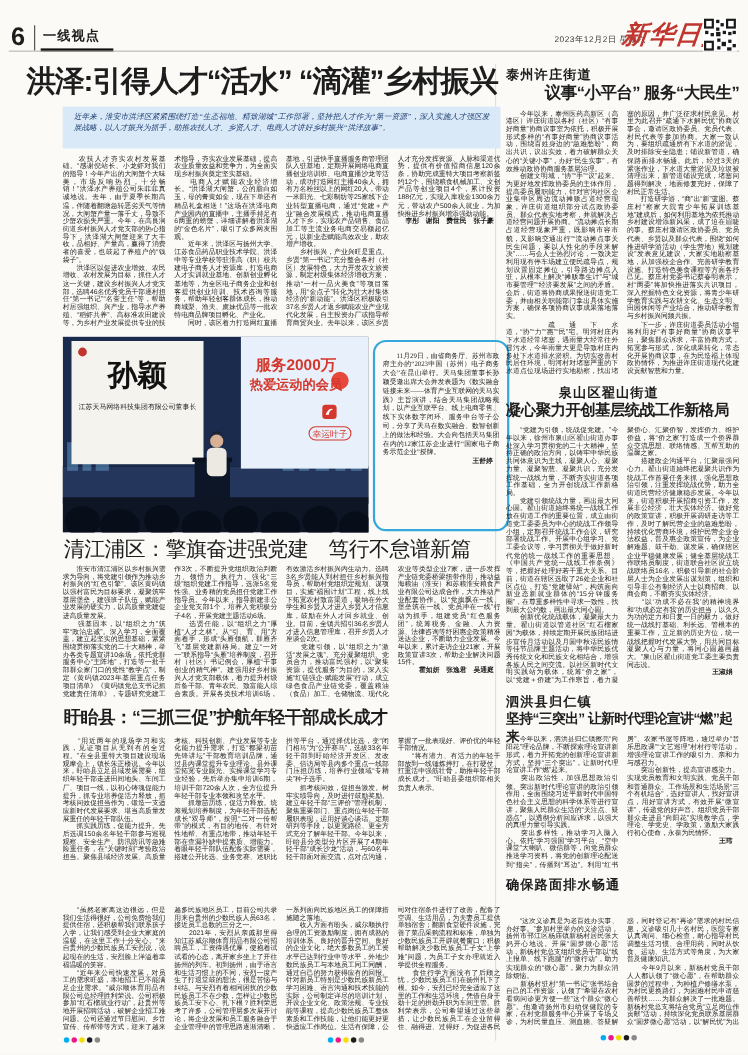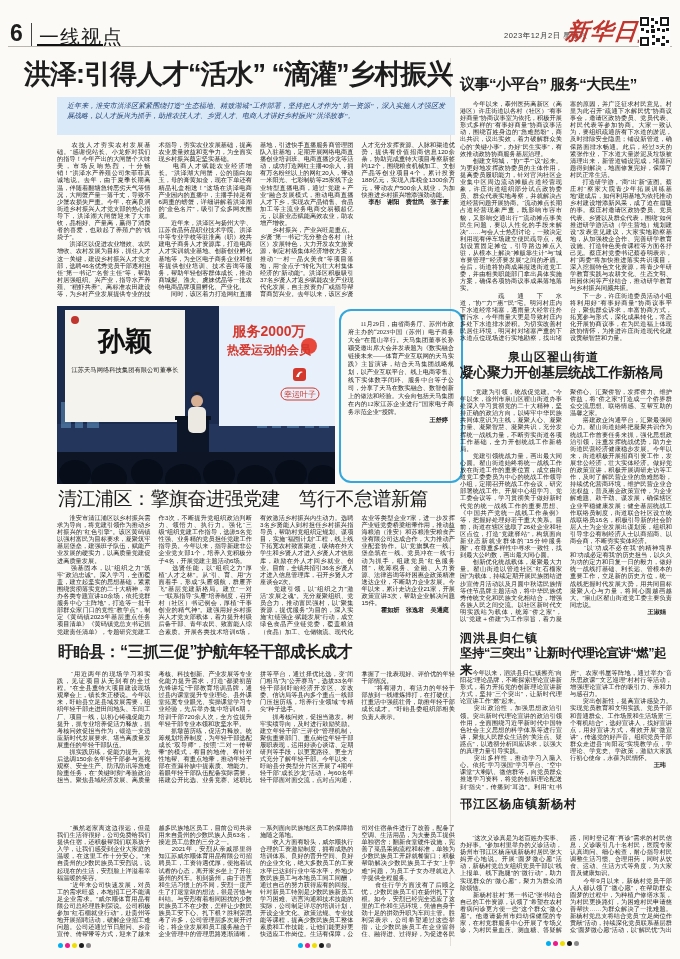--- a/index.html
+++ b/index.html
@@ -1,21 +1,21 @@
 <!DOCTYPE html>
 <html><head>
 <meta charset="utf-8">
 <style>
   html,body{margin:0;padding:0;background:#e9e7e3;}
   .page{position:relative;width:680px;height:959px;background:#fbfaf7;margin:0 auto;overflow:hidden;
         font-family:"Liberation Sans",sans-serif;color:#1d1d1d;}
   
   .pgnum{position:absolute;left:10px;top:20px;font-size:23px;font-weight:bold;}
   .hdr-vrule{position:absolute;left:31px;top:23px;width:1px;height:23px;background:#444;}
-  .section-name{position:absolute;left:39px;top:24px;font-size:20px;font-weight:normal;letter-spacing:1px;}
+  .section-name{position:absolute;left:39px;top:24px;font-size:12px;font-weight:bold;letter-spacing:1px;}
   .hdr-bar{position:absolute;left:37px;top:44px;width:66px;height:3px;background:#111;}
   .hdr-line{position:absolute;left:8px;top:46px;width:664px;height:1px;background:#b9b5af;}
   .hdr-date{position:absolute;left:504px;top:31px;font-size:7.5px;color:#333;letter-spacing:.5px;}
   .masthead{position:absolute;left:566px;top:16px;font-size:23px;color:#c0352d;font-weight:bold;
             font-family:"Liberation Serif",serif;font-style:italic;letter-spacing:1px;transform:skewX(-6deg);}
   .qr{position:absolute;left:639px;top:16px;width:31px;height:31px;}
   
   .art-text{white-space:pre-wrap;text-align:justify;}
   .byline{text-align:right;font-weight:bold;padding-right:6px;}
   .cols{column-fill:auto;overflow:hidden;font-size:6.2px;line-height:7.1px;}
@@ -39,21 +39,21 @@
   
   .headline-2{position:absolute;left:58px;top:486px;width:398px;font-size:19px;font-weight:normal;letter-spacing:-.5px;white-space:nowrap;}
   .art2-body{position:absolute;left:57px;top:514px;width:398px;height:126px;}
   .headline-3{position:absolute;left:58px;top:642px;width:398px;font-size:16px;font-weight:bold;letter-spacing:-.5px;white-space:nowrap;}
   .art3-body{position:absolute;left:57px;top:670px;width:398px;height:118px;}
   .headline-4{position:absolute;left:57px;top:793px;width:398px;font-size:21px;font-weight:bold;text-align:center;letter-spacing:-.5px;}
   .art4-body{position:absolute;left:57px;top:824px;width:398px;height:114px;}
   
   .rail-vrule{position:absolute;left:450px;top:58px;width:1px;height:888px;background:#e2ded8;}
   .rail{position:absolute;left:460px;width:212px;}
-  .r1-label{top:60px;} .r1-head{top:75px;font-size:15px;position:absolute;left:460px;width:212px;}
+  .r1-label{top:60px;} .r1-head{top:75px;font-size:15px;position:absolute;left:460px;width:212px;text-align:right;}
   .r1-body{top:100px;height:245px;}
   .r2-label{top:349px;margin-left:48px;} .r2-head{top:364px;font-size:14px;position:absolute;left:460px;width:212px;}
   .r2-body{top:388px;height:238px;}
   .r3-label{top:630px;} .r3-head{top:645px;font-size:12.5px;position:absolute;left:460px;width:212px;}
   .r3-body{top:669px;height:122px;}
   .r4-label{top:796px;} .r4-head{top:811px;font-size:14px;position:absolute;left:460px;width:212px;}
   .r4-body{top:834px;height:103px;}
   
   .reg-marks{position:absolute;display:flex;gap:2px;align-items:center;}
   .reg-dot{width:5px;height:5px;border-radius:50%;display:inline-block;}
@@ -186,20 +186,21 @@
 
   <div class="art4-body cols cols-4">
     <div class="art-text">　　“虽然老家离这边很远，但是我们生活得很好，公司免费给我们提供住宿，还积极帮我们联系孩子入学，让我们感受到企业大家庭的温暖，在这里工作十分安心。”来自贵州的少数民族员工安烈说，说起现在的生活，安烈脸上洋溢着幸福温暖的笑容。
 　　“近年来公司快速发展，对员工的需求旺盛，本地招工已不能满足企业需求。”威尔顺体育用品有限公司总经理胜利荣说。公司积极参加“红石榴就业行动”，赴贵州等地开展招聘活动，破解企业招工难问题。公司还通过节日慰问、乡音宣传、传帮带等方式，迎来了越来越多民族地区员工，目前公司共录用来自贵州的少数民族人员63名，接近员工总数的三分之一。
 　　2021年，安烈从亲戚那里得知江苏威尔顺体育用品有限公司招聘员工，工资待遇优厚，便抱着试试看的心态，离开家乡坐上了开往扬州的列车。初到扬州，由于语言和生活习惯上的不同，安烈一度产生了打退堂鼓的想法，很是苦恼与纠结。与安烈有着相同困扰的少数民族员工不在少数，怎样让少数民族员工安下心、扎下根？胜利荣思考了许多，公司管理层多次展开讨论，将企业发展和员工服务融合于企业管理中的管理思路逐渐清晰，一系列面向民族地区员工的保障措施随之落地。
 　　收入方面有盼头，威尔顺执行合理的工资激励制度，拥有成熟的培训体系、良好的晋升空间、良好的企业文化，绝大多数员工的工资水平已达到行业中等水平，外地少数民族员工与本地员工同工同酬，通过自己的努力获得应有的回报。针对新员工特别是少数民族新员工学习困难、语言沟通和技术技能的实际，公司制定详尽的培训计划，开设企业文化、政策法规、专业技能等课程，提高少数民族员工整体素质和工作技能，让他们能更好更快适应工作岗位。生活有保障，公司对住宿条件进行了改善，配备了空调、生活用品，为夫妻员工提供单独宿舍；翻新食堂硬件设施，完善了菜品采购流程和标准，单独为少数民族员工开辟就餐窗口；积极帮助解决少数民族员工子女“上学难”问题，为员工子女办理就近入学提供全程服务。
 　　食住行学方面没有了后顾之忧，少数民族员工们在扬州扎下了根。如今，安烈已经完全适应了这里的工作和生活环境，凭借自身干劲十足的拼劲升职为车间主管。胜利荣表示，公司希望通过这些举措，让少数民族员工在企业留得住、融得进、过得好，为促进各民族交往交流交融、东西部协作发展贡献一份力量。</div>
 
   </div>
 
+  <div class="rail rail-label r1-label">泰州许庄街道</div>
   <div class="rail-headline r1-head">议事“小平台” 服务“大民生”</div>
   <div class="rail cols cols-2 r1-body" style="position:absolute;">
     <div class="art-text">　　今年以来，泰州医药高新区（高港区）许庄街道以各村（社区）“有事好商量”协商议事室为依托，积极开展形式多样的“有事好商量”协商议事活动，围绕百姓身边的“急难愁盼”，商出共识，议出实效，着力破解群众关心的“关键小事”，办好“民生实事”，有效推动政协协商服务基层治理。
 　　创建文明城，“协”“手”“议”起来。为更好地发挥政协委员的主体作用，提高委员履职能力，针对官沟社区企业集中区周边流动摊贩占道经营现象，许庄街道组织部分试点政协委员、群众代表实地考察，并就解决占道经营问题开展协商。“流动摊点长期占道经营现象严重，既影响市容市貌，又影响交通出行”“流动摊点事关民生问题，要以人性化的手段来解决”……与会人士热烈讨论，一致决定利用现有停车场建立便民疏导点，规划设置固定摊位，引导路边摊点入驻，从根本上解决“摊贩靠生计”与“城市要管理”“经济要发展”之间的矛盾。会后，街道将协商成果报送街道党工委，并由相关职能部门拿出具体实施方案，确保各项协商议事成果落地落实。
 　　疏通下水道，“协”“力”“惠”“民”宅。明河村庄内下水道经常堵塞，遇雨量大经常往外冒污水，今年雨量大更是导致村庄内多处下水道排水淤积。为切实改善村民居住环境，明河村对堵塞严重的下水道点位现场进行实地勘察，找出堵塞的原因，并广泛征求村民意见。村里为此召开“疏通下水解民忧”协商议事会，邀请区政协委员、党员代表、村民代表等参加协商。大家一致认为，要组织疏通所有下水道的淤泥，及时排除安全隐患；铺设新管道，确保路面排水畅通。此后，经过3天的紧张作业，下水道大量淤泥及垃圾被清理出来，新管道铺设完成，堵塞问题得到解决，地面修复完好，保障了村民正常生活。
 　　打造研学游，“商”出“新”蓝图。蔡庄村“察家大院青少年拓展训练基地”建成后，如何利用基地为依托推动乡村建设增添新风采，成了迫在眉睫的事。蔡庄村邀请区政协委员、党员代表、乡贤以及群众代表，围绕“如何推进研学游活动（学生营地）规划建设”发表意见建议，大家实地勘察基地，从加强校企合作、完善研学教育设施、打造特色美食课程等方面各抒己见。蔡庄村党委书记蔡春明表示，村“两委”将加快推进落实共识项目，深入挖掘特色文化资源，将青少年研学教育实践与农耕文化、生态文明、田园休闲等产业结合，推动研学教育与乡村振兴同频共振。
 　　下一步，许庄街道委员活动小组将利用好“有事好商量”协商议事平台，聚焦群众诉求，丰富协商方式，拓宽参与形式，深化成果转化，常态化开展协商议事，在为民造福上体现政协情怀，为推进许庄街道现代化建设贡献智慧和力量。</div>
 
   </div>
 
@@ -217,21 +218,21 @@
   <div class="rail rail-label r3-label">泗洪县归仁镇</div>
   <div class="rail-headline r3-head">坚持“三突出” 让新时代理论宣讲“燃”起来</div>
   <div class="rail cols cols-2 r3-body" style="position:absolute;">
     <div class="art-text">　　今年以来，泗洪县归仁镇擦亮“向阳花”理论品牌，不断探索理论宣讲新形式，着力开拓党的创新理论宣讲新方式，坚持“三个突出”，让新时代理论宣讲工作“燃”起来。
 　　突出政治性，加强思想政治引领。突出新时代理论宣讲的政治引领作用，全面围绕习近平新时代中国特色社会主义思想的科学体系等进行宣讲，聚焦人民群众生活的“关注点、疑惑点”，以透彻分析回应诉求，以强大的真理力量引导实践。
 　　突出多样性，推动学习入脑入心。依托“学习强国”学习平台、“空中课堂”大喇叭、微信群等，向党员群众推送学习资料，将党的创新理论配送到“指尖”，传播到“耳边”。利用“红书房”、农家书屋等阵地，通过举办“音乐思政课”“文艺巡理”村村行等活动，增强理论宣讲工作的吸引力、亲和力与感召力。
 　　突出创新性，提高宣讲感染力。实现党员教育和文明实践、党员干部和普通群众、工作场景和生活场景“三个有机结合”，选好宣讲人，找好宣讲点，用好宣讲方式，有效开展“微宣讲”，传递党的好声音。组织党员干部群众走进县“向阳花”实境教学点，学理论、学党史、学政策，激励大家践行初心使命，永葆为民情怀。</div>
     <div class="byline">王玮</div>
   </div>
 
-  <div class="rail rail-label r4-label">邗江区杨庙镇新杨村</div>
+  <div class="rail rail-label r4-label">确保路面排水畅通</div>
   <div class="rail cols cols-2 r4-body" style="position:absolute;">
     <div class="art-text">　　“这次义诊真是为老百姓办实事、办好事。”参加村里举办的义诊活动，扬州市邗江区杨庙镇新杨村居民张大妈开心地说。开展“圆梦微心愿”活动，新杨村党总支组织党员干部以“线上报单、线下跑腿”的“微行动”，助力实现群众的“微心愿”，聚力为群众消除烦恼。
 　　新杨村驻村“第一书记”张书结合自己的工作资源，认领了“希望在农村看病问诊更方便一些”这个群众“微心愿”。他邀请扬州市妇幼保健院的专家，在村党群服务中心开展了专场义诊，为村民量血压、测血糖、答疑解惑，同时登记有“再诊”需求的村民信息，义诊吸引几十名村民，医院专家认真询问、细心检查，耐心指导村民调整生活习惯、合理用药，同时从饮食、运动、生活方式等角度，为大家普及健康知识。
 　　今年9月以来，新杨村党员干部人人都认领了“微心愿”，在帮助群众圆梦的过程中，为种植户修缮水泵，为村民更换路灯，为困难村民申请慈善帮扶……为群众解决了一批难题。新杨村党总支将结合党员“立足岗位作贡献”活动，持续深化党员联系基层群众“圆梦微心愿”活动，以“解民忧”为出发点，用心用情为群众办实事、做好事、解难题。</div>
 
   </div>
 
   <div class="reg-marks rm1">
       <span class="reg-dot" style="background: rgb(0, 174, 239);"></span>
       <span class="reg-dot" style="background: rgb(236, 26, 140);"></span>

